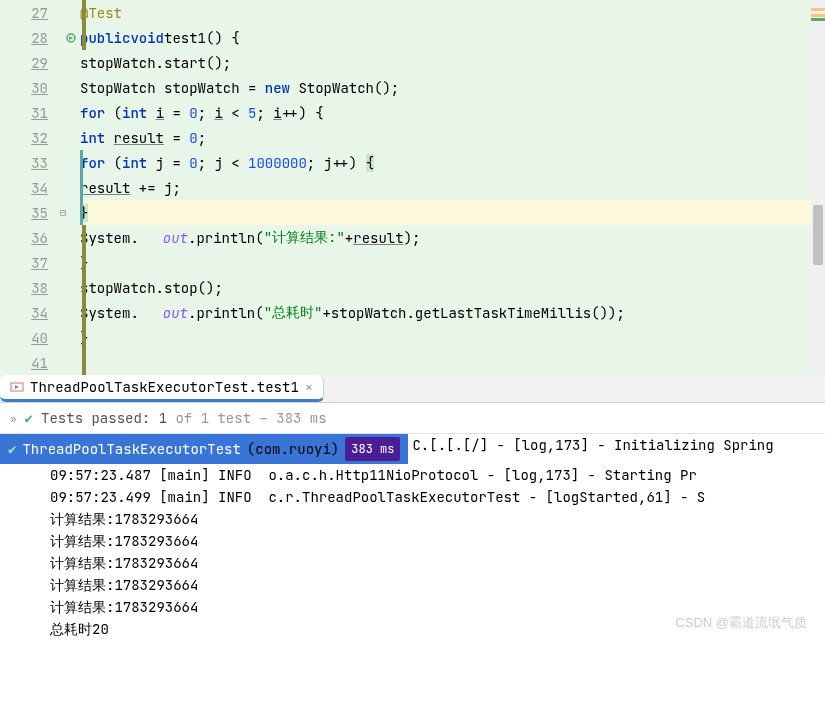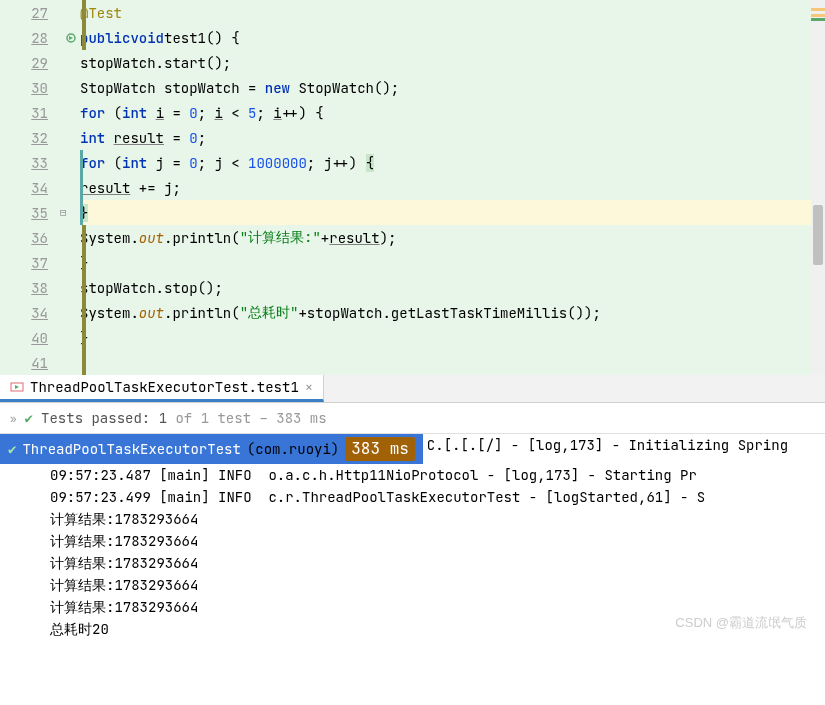--- a/index.html
+++ b/index.html
@@ -18,40 +18,40 @@
     .code-line.highlight { background: #fcf8d9; }
     
     .left-margin { position: absolute; left: 0; top: 0; bottom: 0; width: 8px; }
     .bar-olive { position: absolute; left: 2px; width: 4px; background: #8a8a3a; }
     .bar-teal { position: absolute; left: 0; width: 3px; background: #5aa8a8; }
     
     .kw { color: #0033b3; font-weight: 500; }
     .ann { color: #9e880d; }
     .str { color: #067d17; }
     .num { color: #1750eb; }
-    .field { color: #a16207; font-style: italic; }
+    .field { color: #8b5cf6; font-style: italic; margin-left: 24px; }
     .underline { text-decoration: underline; text-decoration-color: #808080; }
     .hl-bg { background: #c8e6c9; }
     
     .scrollbar-v { position: absolute; right: 0; top: 0; bottom: 0; width: 14px; background: #f0f0f0; }
     .scrollbar-thumb { position: absolute; left: 2px; right: 2px; background: #c0c0c0; border-radius: 2px; }
     .scrollbar-marker { position: absolute; left: 0; right: 0; height: 3px; }
     
     .tab-bar { background: #f2f2f2; border-bottom: 1px solid #d0d0d0; display: flex; height: 28px; }
-    .tab { display: flex; align-items: center; padding: 0 10px; gap: 6px; border-right: 1px solid #d0d0d0; border-bottom: 3px solid #3b7fc4; background: #fff; }
+    .tab { display: flex; align-items: center; padding: 0 10px; gap: 6px; border-right: 1px solid #d0d0d0; border-bottom: 3px solid #3b7fc4; background: #fff; border-radius: 6px; }
     .tab-icon { width: 14px; height: 14px; }
     .tab-close { color: #999; font-size: 14px; cursor: pointer; }
     
     .test-status { background: #fff; padding: 6px 10px; border-bottom: 1px solid #e0e0e0; display: flex; align-items: center; gap: 8px; color: #555; }
     .check-icon { color: #59a869; font-weight: bold; }
     .status-gray { color: #999; }
     
     .test-node { background: #3875d6; color: #fff; padding: 3px 8px; display: flex; align-items: center; gap: 6px; }
     .test-node .pkg { color: #000000; }
-    .test-node .time { background: #a16207; padding: 1px 6px; border-radius: 2px; font-size: 16px; }
+    .test-node .time { background: #4c1d95; padding: 1px 6px; border-radius: 2px; font-size: 12px; }
     
     .console { background: #fff; padding: 0; font-family: "JetBrains Mono", Consolas, monospace; line-height: 22px; position: relative; }
     .console-line { padding: 0 10px 0 50px; white-space: pre; overflow: hidden; }
     .console-first { display: flex; }
     .console-first .test-node { flex-shrink: 0; }
     .console-first .rest { padding-left: 4px; white-space: pre; overflow: hidden; }
     
     .watermark { position: absolute; bottom: 6px; right: 18px; color: #ccc; font-size: 13px; font-family: sans-serif; }
     .chevron { color: #999; font-size: 11px; }
   </style>

